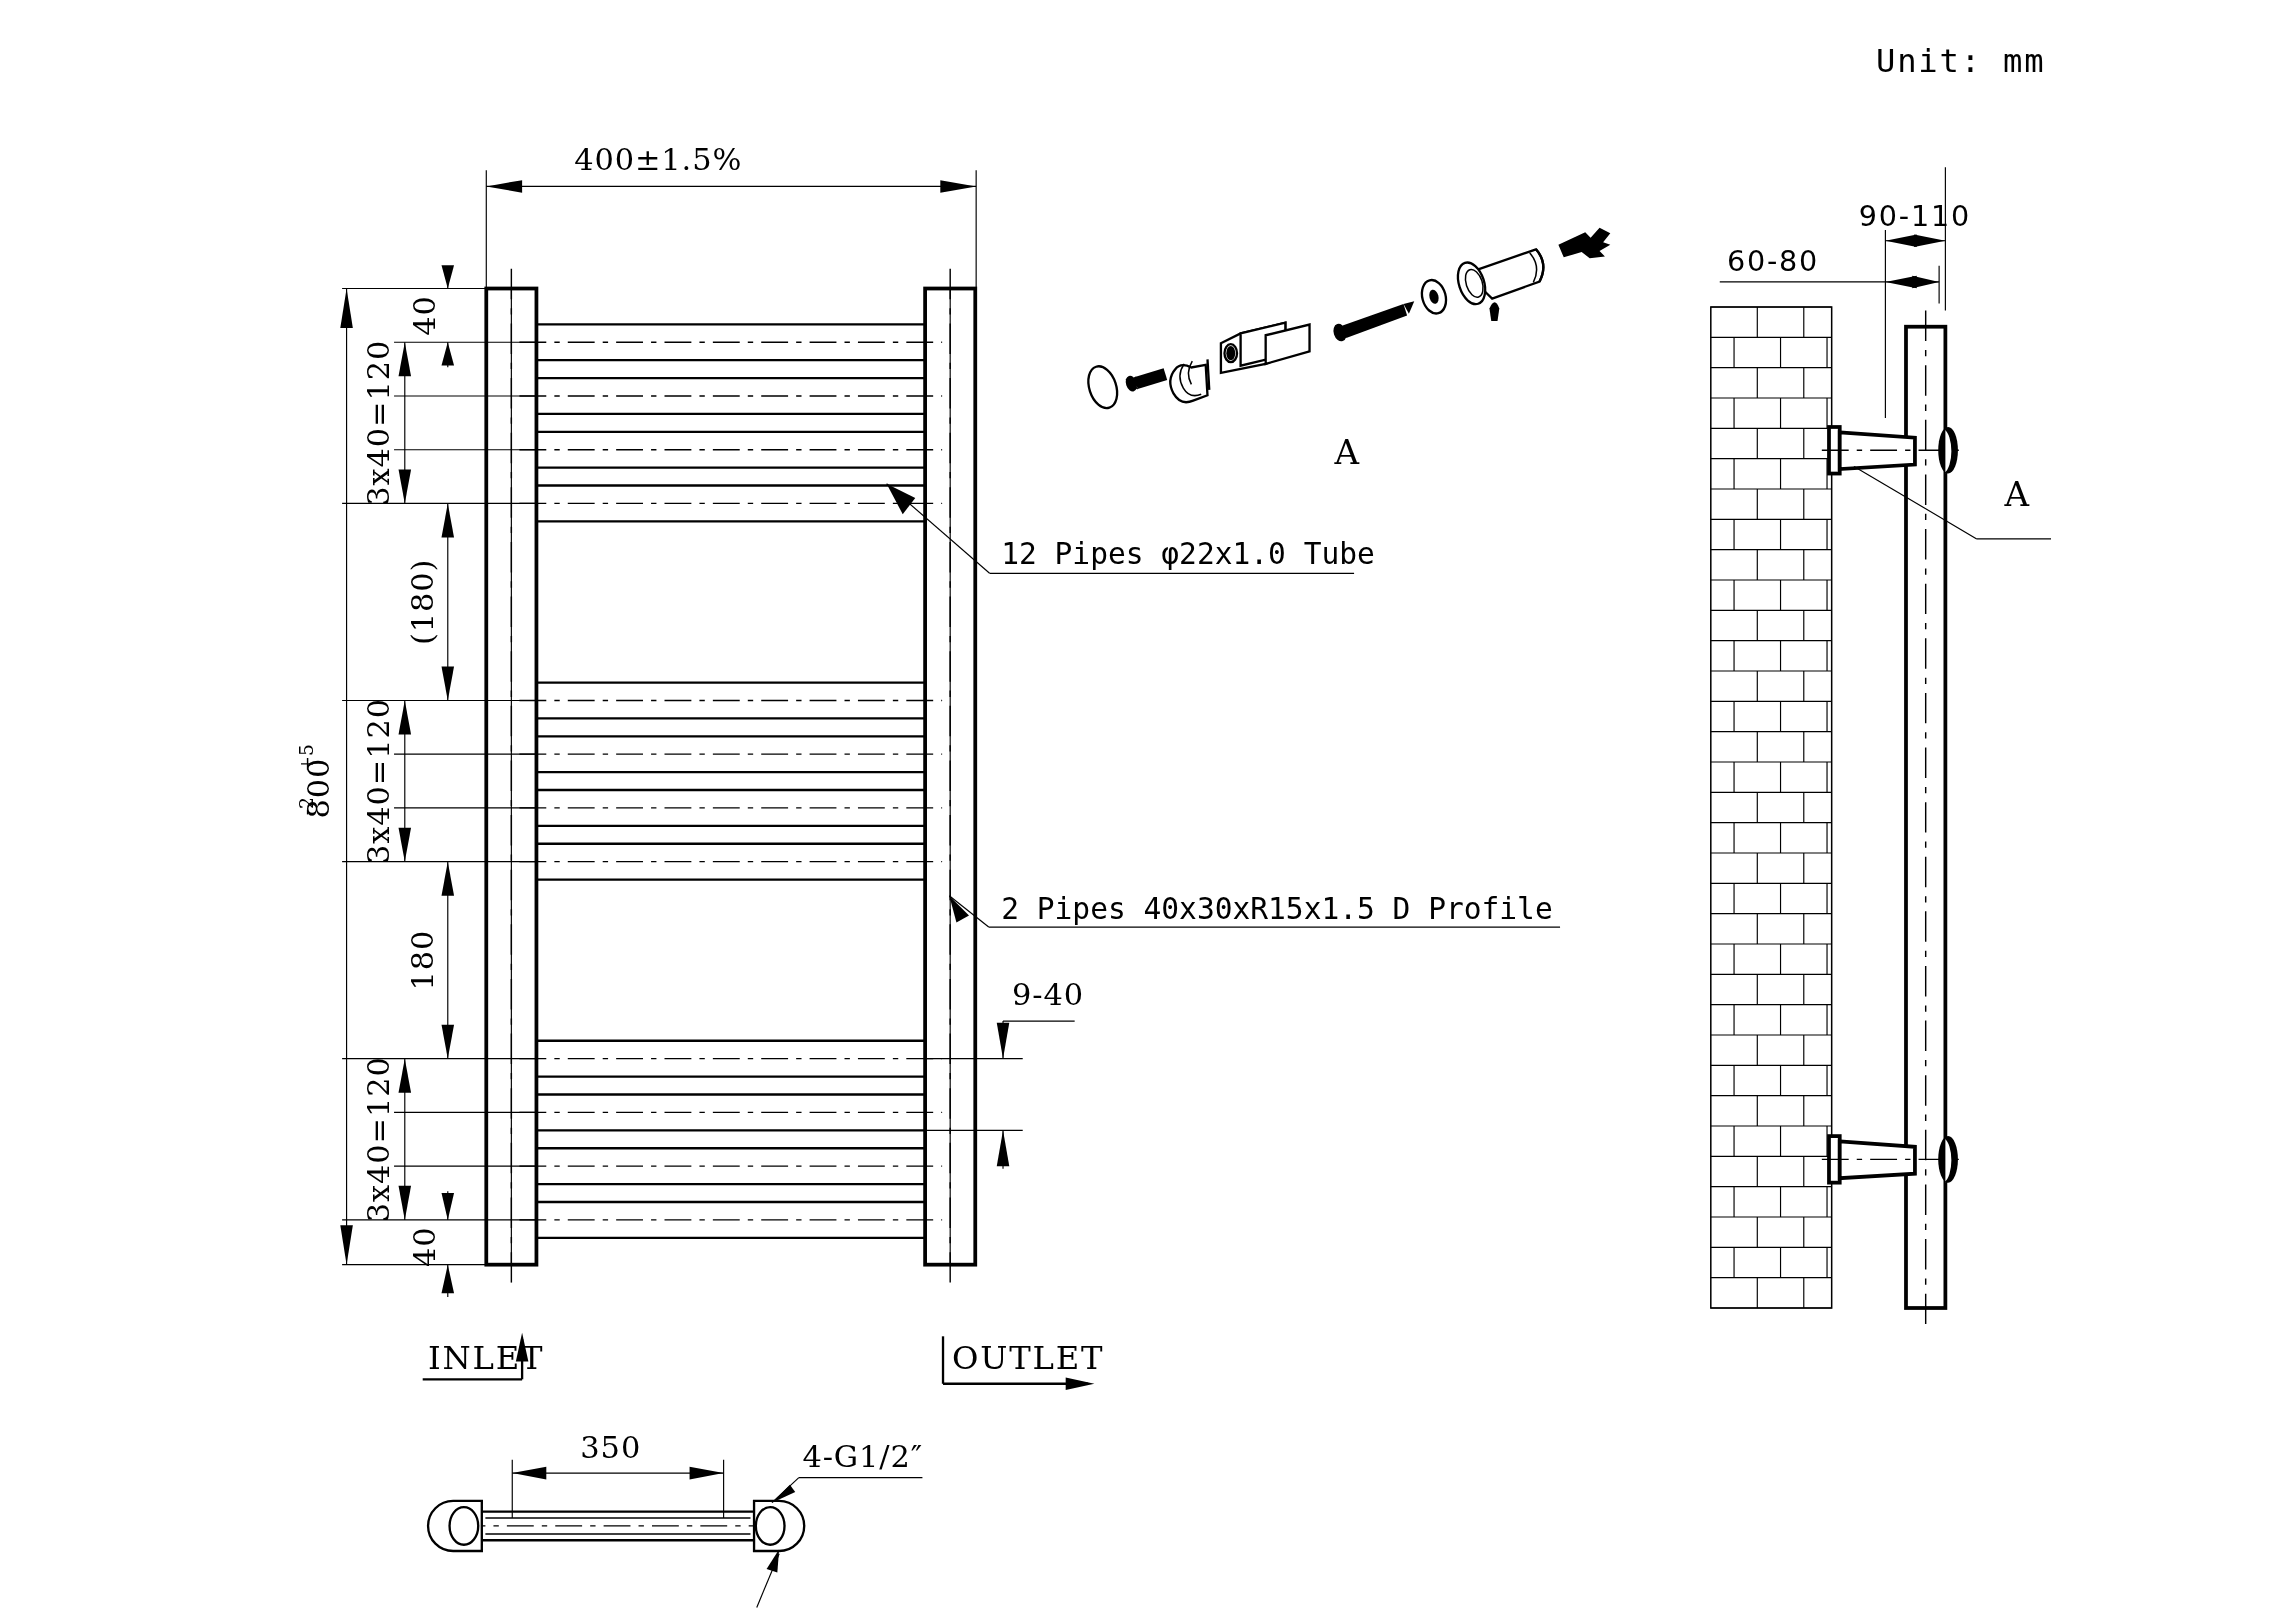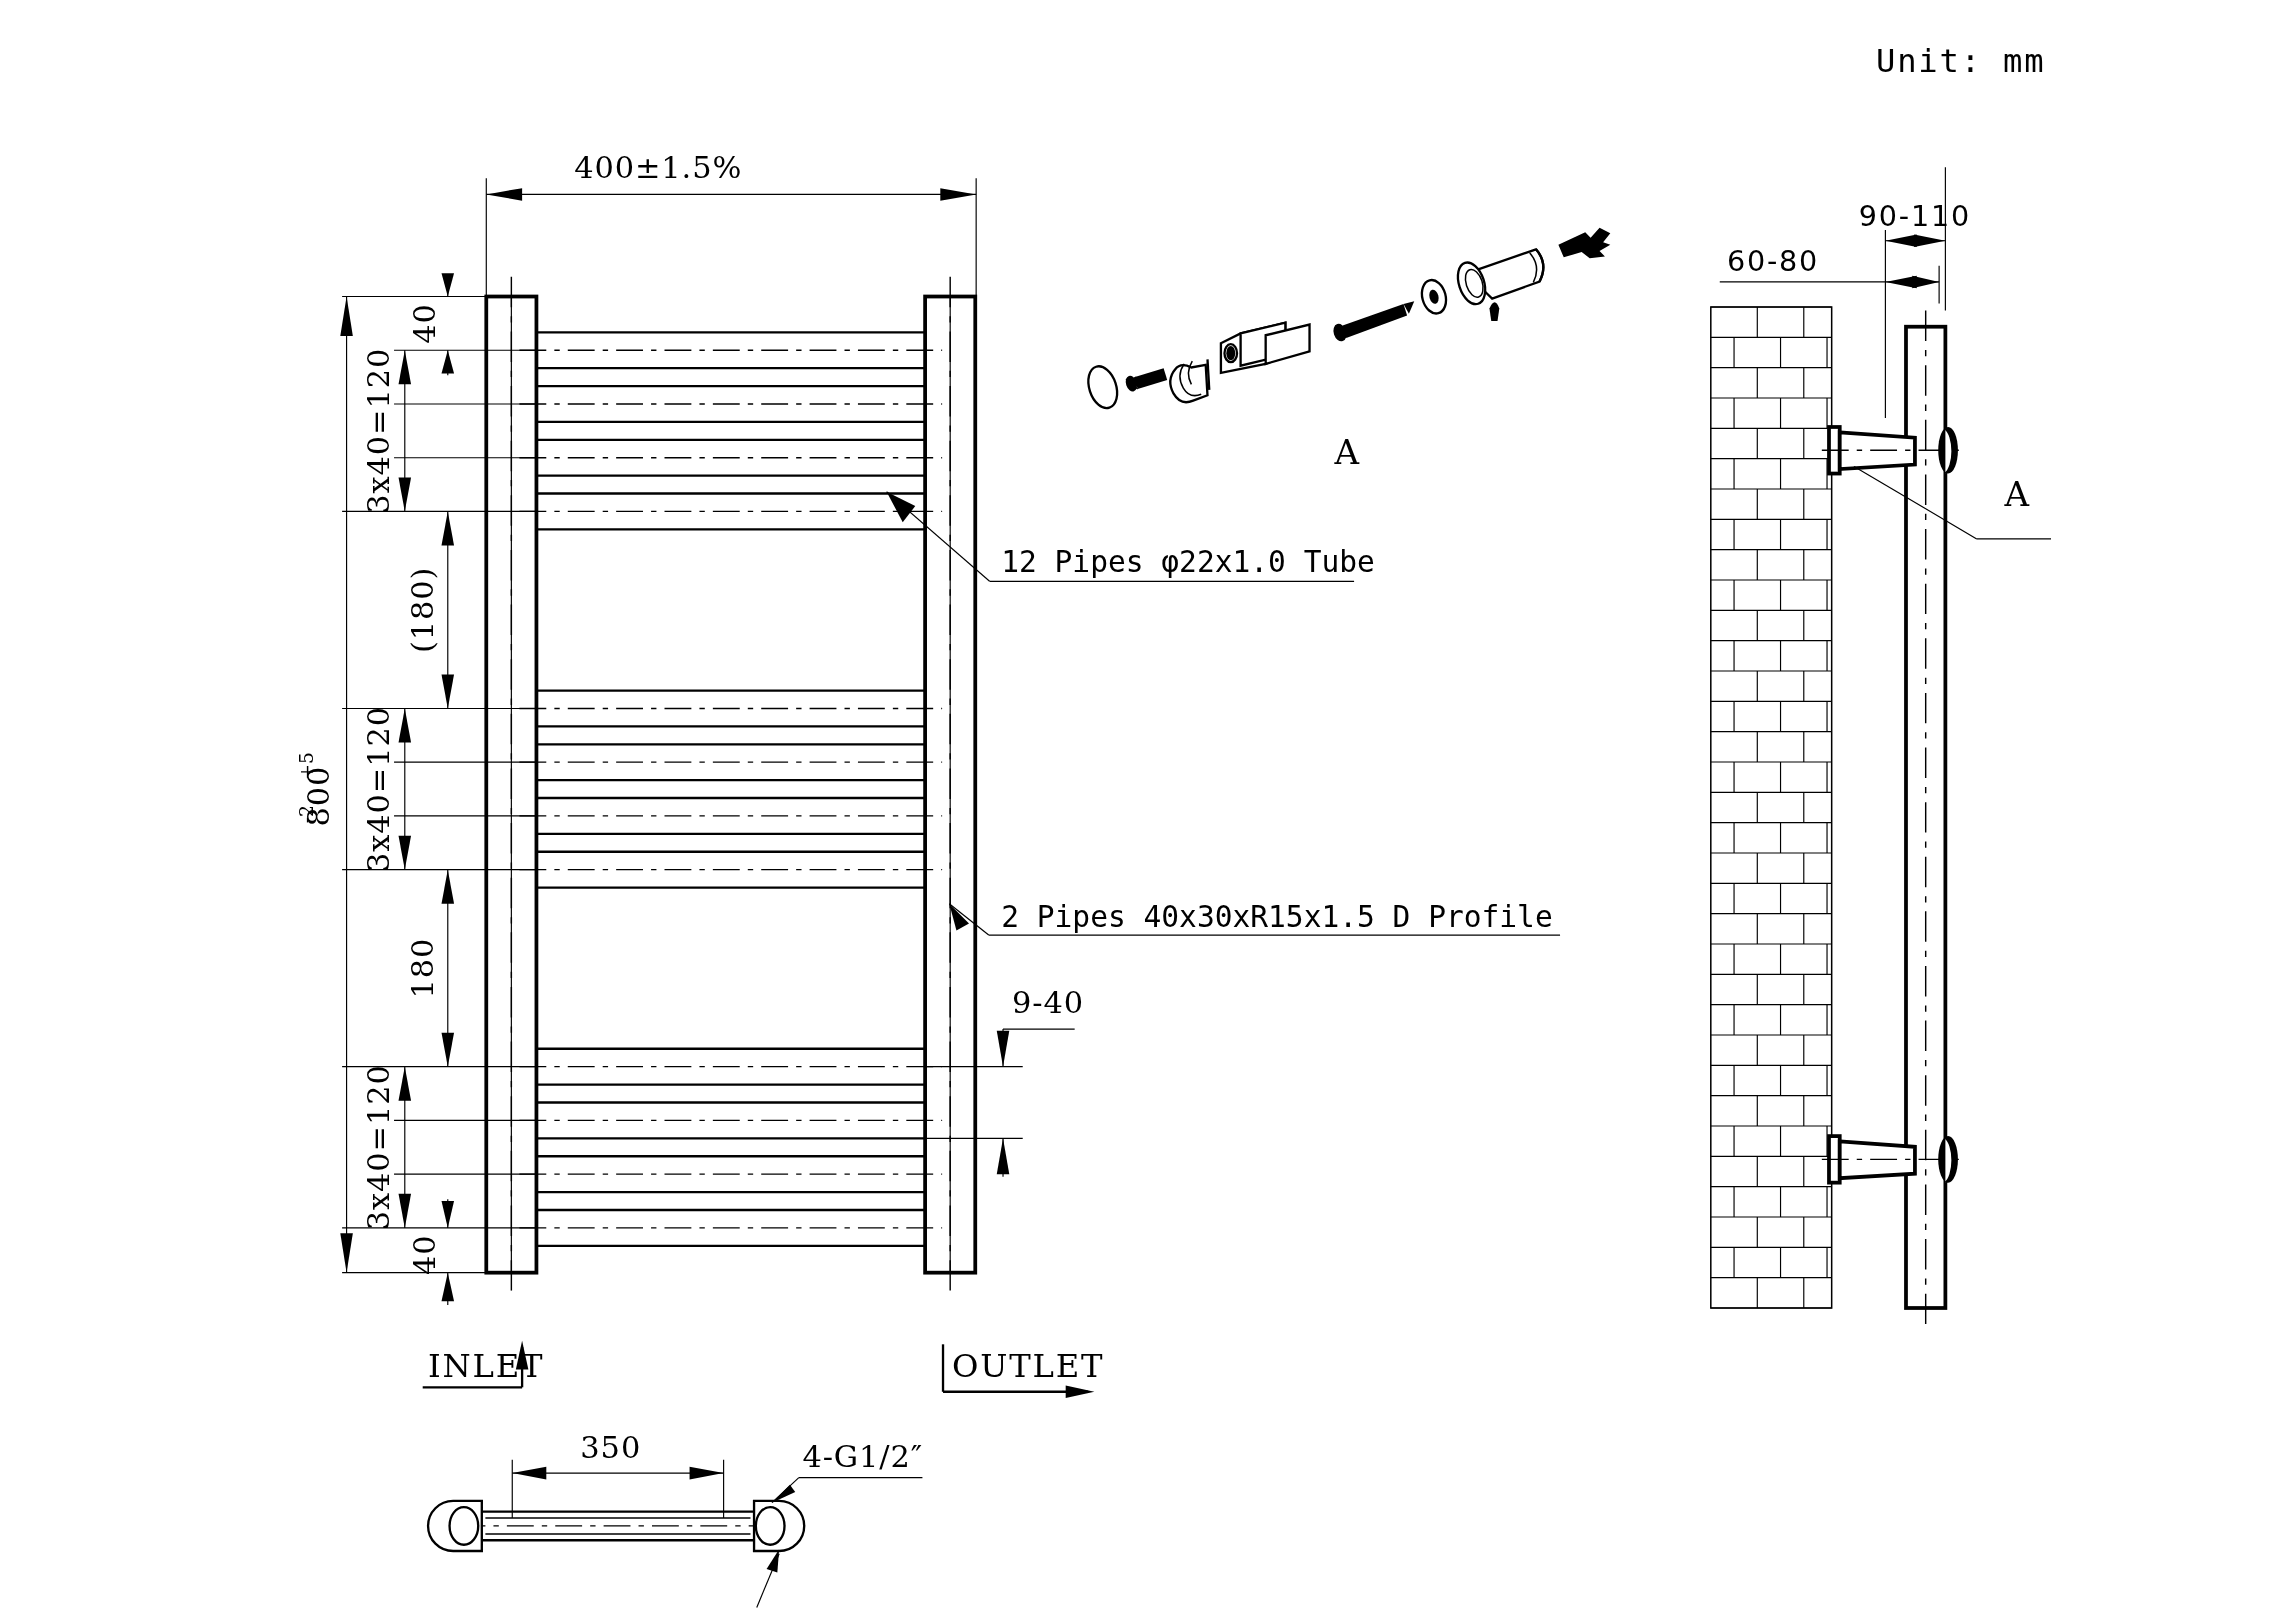--- a/index.html
+++ b/index.html
@@ -31,21 +31,21 @@
 <body>
 
 <div id="sheet">
 
   <div style="position:absolute;left:1876px;top:29px;">
     <svg width="322" height="63" viewBox="0 0 360 70">
       <text class="t-unit" x="0" y="48">Unit: mm</text>
     </svg>
   </div>
 
-  <div style="position:absolute;left:0px;top:8px;">
+  <div style="position:absolute;left:0px;top:0px;">
   <svg width="1612" height="1469" viewBox="0 0 1800 1640">
 
     <g>
       <line class="ln hair" x1="543" y1="190" x2="543" y2="330"></line>
       <line class="ln hair" x1="1090" y1="190" x2="1090" y2="330"></line>
       <line class="ln hair" x1="543" y1="208" x2="1090" y2="208"></line>
       <polygon class="fillblk" points="543,208 583,201 583,215"></polygon>
       <polygon class="fillblk" points="1090,208 1050,201 1050,215"></polygon>
       <text class="t-dim" x="735" y="190" text-anchor="middle">400±1.5%</text>
     </g>

